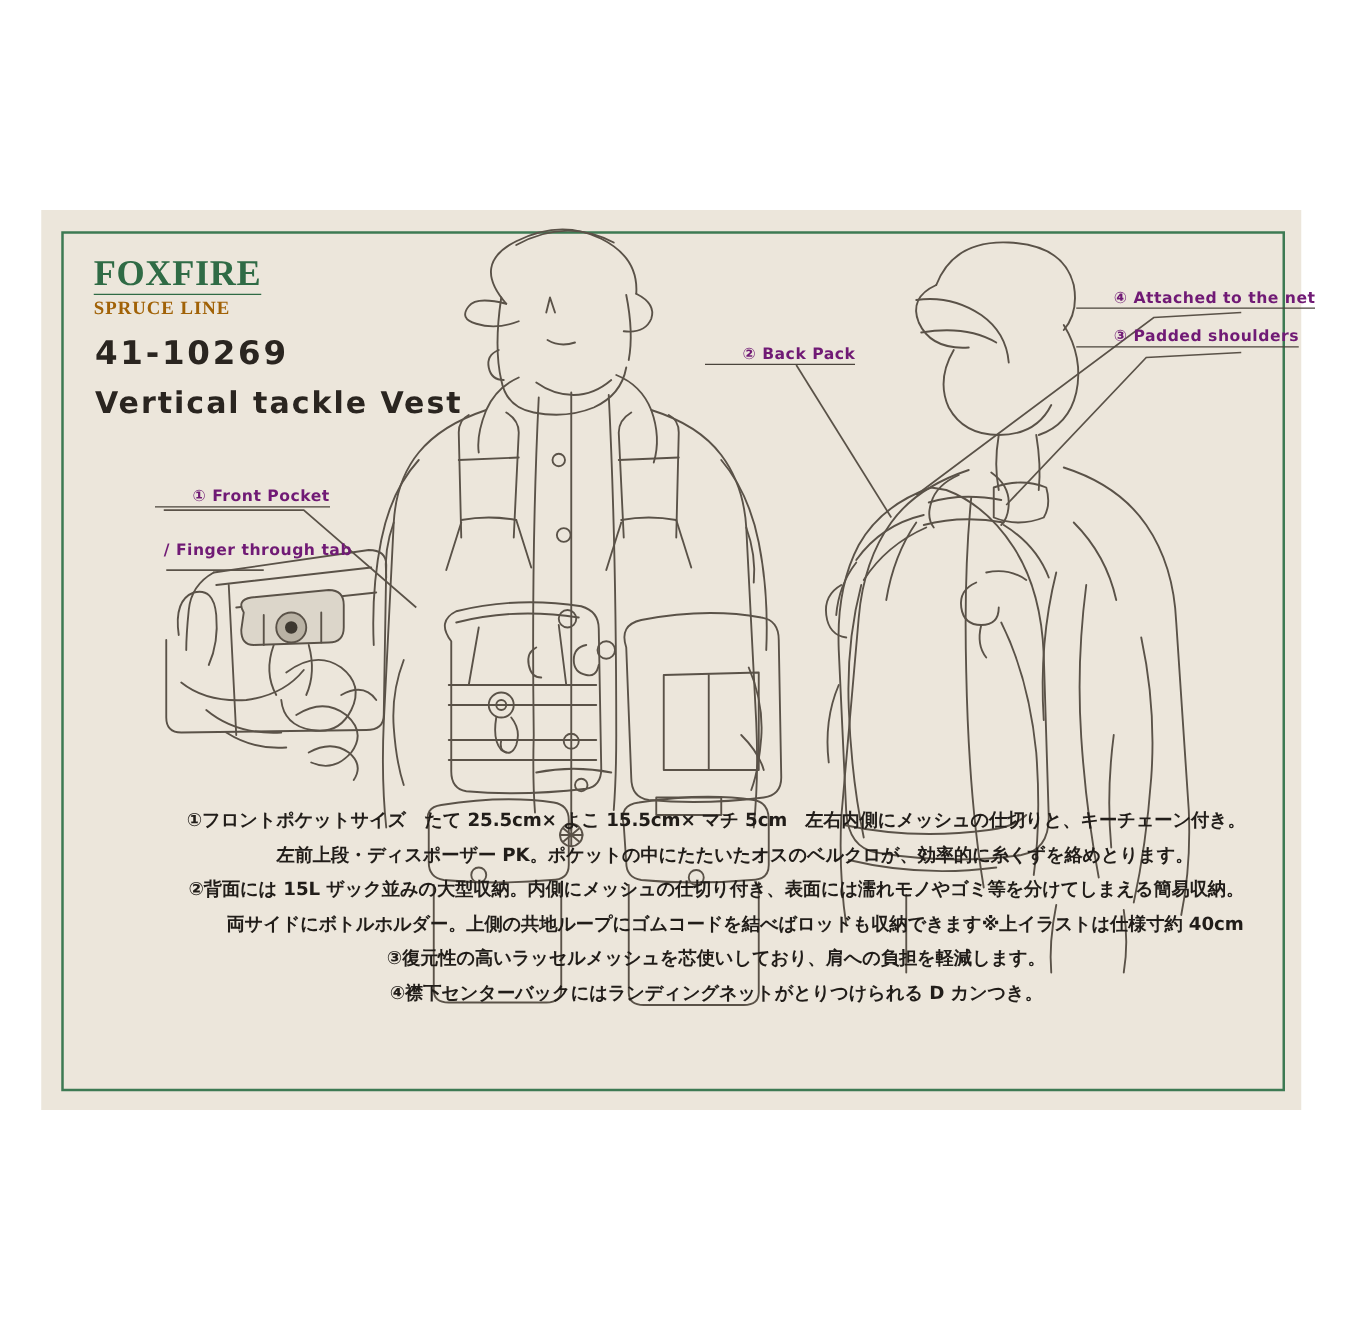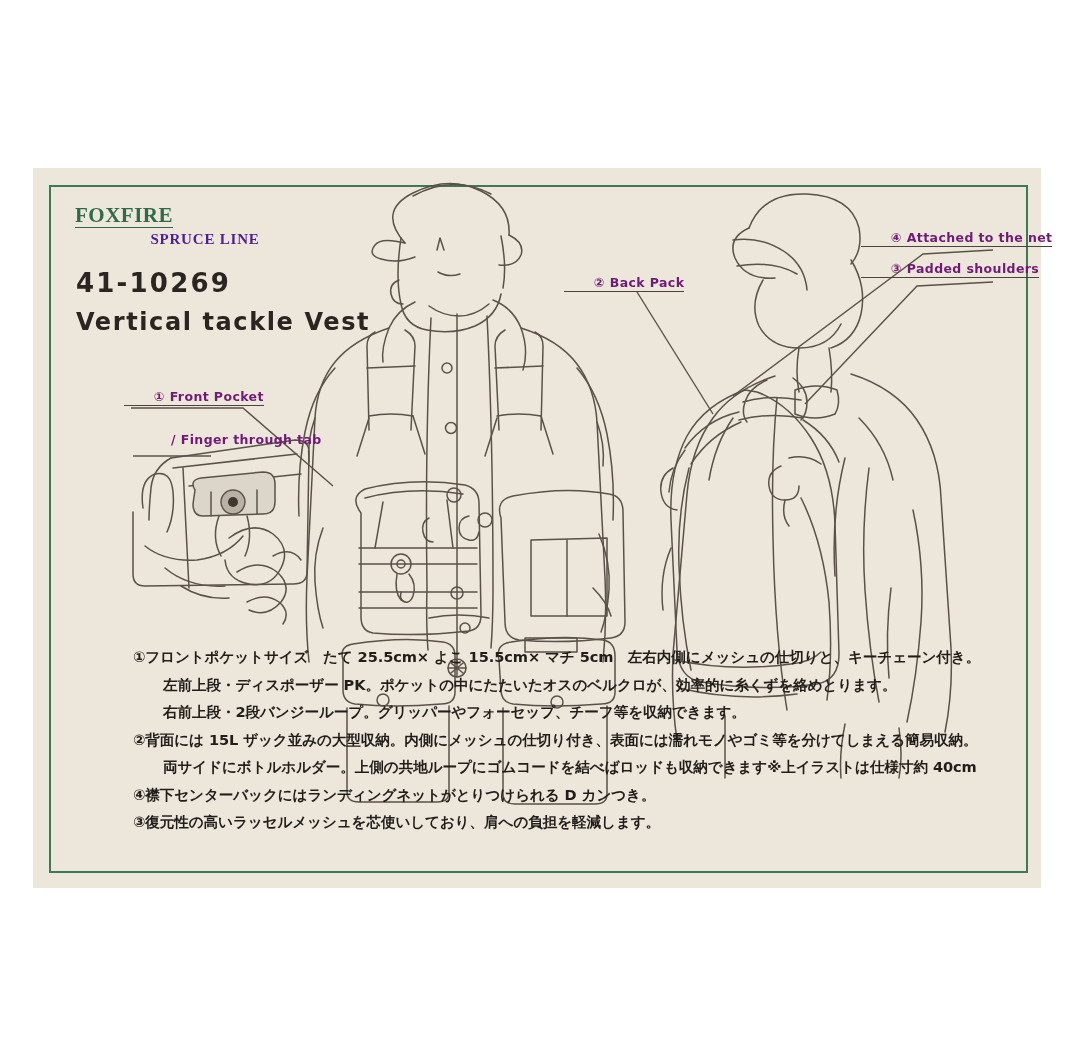--- a/index.html
+++ b/index.html
@@ -36,37 +36,36 @@
   
   #brand-block {
     position: absolute;
     left: 75px;
     top: 205px;
     width: 260px;
   }
   #brand-name {
     font-family: "Liberation Serif", serif;
     font-weight: bold;
-    font-size: 21px;
+    font-size: 29px;
     letter-spacing: 0.5px;
     color: #2f6b45;
     line-height: 1.0;
     border-bottom: 1.5px solid #2f6b45;
     display: inline-block;
     padding-bottom: 1px;
   }
   #brand-sub {
     font-family: "Liberation Serif", serif;
     font-weight: bold;
     font-size: 15px;
     letter-spacing: 0.8px;
-    color: #4c1d95;
+    color: #a16207;
     margin-top: 3px;
     display: block;
-    text-align: center;
   }
 
   
   #model-code {
     position: absolute;
     left: 76px;
     top: 268px;
     font-family: "DejaVu Sans", sans-serif;
     font-weight: bold;
     font-size: 26px;
@@ -90,21 +89,21 @@
     font-family: "DejaVu Sans", sans-serif;
     font-weight: bold;
     font-size: 12.5px;
     letter-spacing: 0.4px;
     color: #701a75;
     white-space: nowrap;
     border-bottom: 1.4px solid #4a443c;
     padding-bottom: 1px;
     padding-left: 30px;
   }
-  .callout.no-rule { border-bottom: none; margin-left: 40px; }
+  .callout.no-rule { border-bottom: none; }
 
   #callout-front-pocket { left: 124px; top: 389px; }
   #callout-finger-tab   { left: 101px; top: 432px; border-bottom: none; }
   #callout-back-pack    { left: 564px; top: 275px; }
   #callout-attached-net { left: 861px; top: 230px; }
   #callout-padded-sh    { left: 861px; top: 261px; }
 
   
   #illustration-layer {
     position: absolute;
@@ -116,20 +115,21 @@
   }
 
   
   #spec-list {
     position: absolute;
     left: 133px;
     top: 643px;
     width: 880px;
     font-family: "DejaVu Sans", sans-serif;
     color: #211d19;
+    text-align: center;
   }
   .spec-line {
     font-size: 14.6px;
     font-weight: bold;
     line-height: 27.5px;
     white-space: nowrap;
     letter-spacing: -0.1px;
   }
   .spec-line.indent { padding-left: 30px; }
 </style>
@@ -336,18 +336,17 @@
 
 <div class="callout" id="callout-front-pocket">① Front Pocket</div>
 <div class="callout no-rule" id="callout-finger-tab">/ Finger  through tab</div>
 <div class="callout" id="callout-back-pack">② Back Pack</div>
 <div class="callout" id="callout-attached-net">④ Attached  to the net</div>
 <div class="callout" id="callout-padded-sh">③ Padded shoulders</div>
 
 <div id="spec-list">
   <div class="spec-line">①フロントポケットサイズ　たて 25.5cm× よこ 15.5cm× マチ 5cm　左右内側にメッシュの仕切りと、キーチェーン付き。</div>
   <div class="spec-line indent">左前上段・ディスポーザー PK。ポケットの中にたたいたオスのベルクロが、効率的に糸くずを絡めとります。</div>
-  <div class="spec-line indent">右前上段・2段バンジーループ。グリッパーやフォーセップ、チーフ等を収納できます。</div>
   <div class="spec-line">②背面には 15L ザック並みの大型収納。内側にメッシュの仕切り付き、表面には濡れモノやゴミ等を分けてしまえる簡易収納。</div>
   <div class="spec-line indent">両サイドにボトルホルダー。上側の共地ループにゴムコードを結べばロッドも収納できます※上イラストは仕様寸約 40cm</div>
+  <div class="spec-line">③復元性の高いラッセルメッシュを芯使いしており、肩への負担を軽減します。</div>
   <div class="spec-line">④襟下センターバックにはランディングネットがとりつけられる D カンつき。</div>
-  <div class="spec-line">③復元性の高いラッセルメッシュを芯使いしており、肩への負担を軽減します。</div>
 </div>
 
 </body></html>

